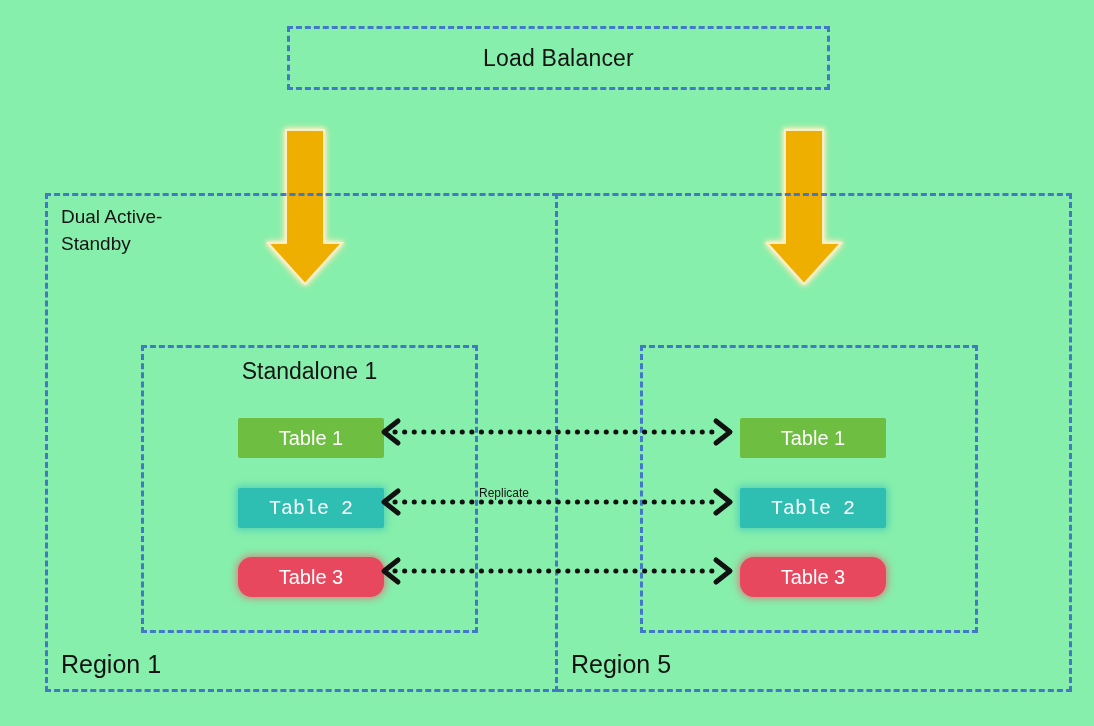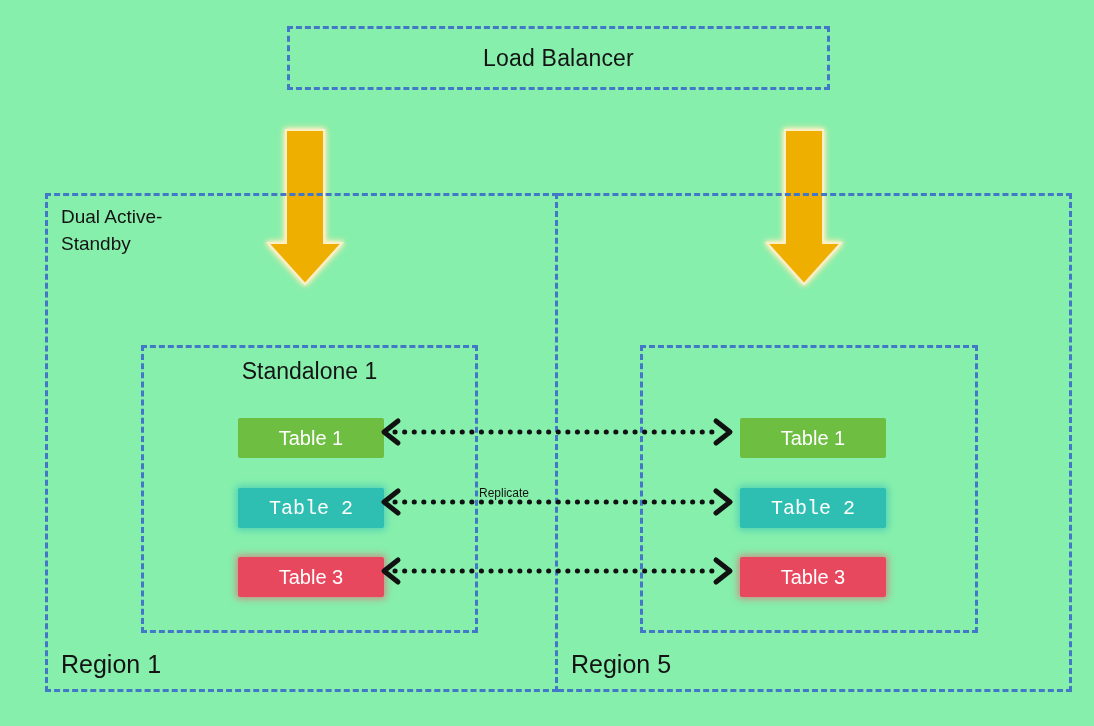--- a/index.html
+++ b/index.html
@@ -64,21 +64,21 @@
     border-radius: 2px;
     color: #ffffff; font-size: 20px;
     display: flex; align-items: center; justify-content: center;
   }
   .s1 .table-chip { left: 94px; }
   .s2 .table-chip { left: 97px; }
   .chip-row-0 { top: 70px; }
   .chip-row-1 { top: 140px; font-family: Liberation Mono, monospace; }
   .chip-row-2 { top: 209px; }
   .glow-teal { box-shadow: 0 0 7px 2px rgba(62,198,186,0.75); }
-  .glow-red  { box-shadow: 0 0 7px 2px rgba(236,92,112,0.65); }
+  .glow-red  { box-shadow: 0 0 7px 2px rgba(236,92,112,0.65); border-radius: 14px; }
   
   .replicate-arrows {
     position: absolute; left: 379px; top: 409px; width: 356px; height: 180px;
   }
   .replicate-arrows .dots {
     stroke: #111111; stroke-width: 5; fill: none;
     stroke-linecap: round; stroke-dasharray: 0.1 9.5;
   }
   .replicate-arrows .head {
     stroke: #111111; stroke-width: 5; fill: none;

